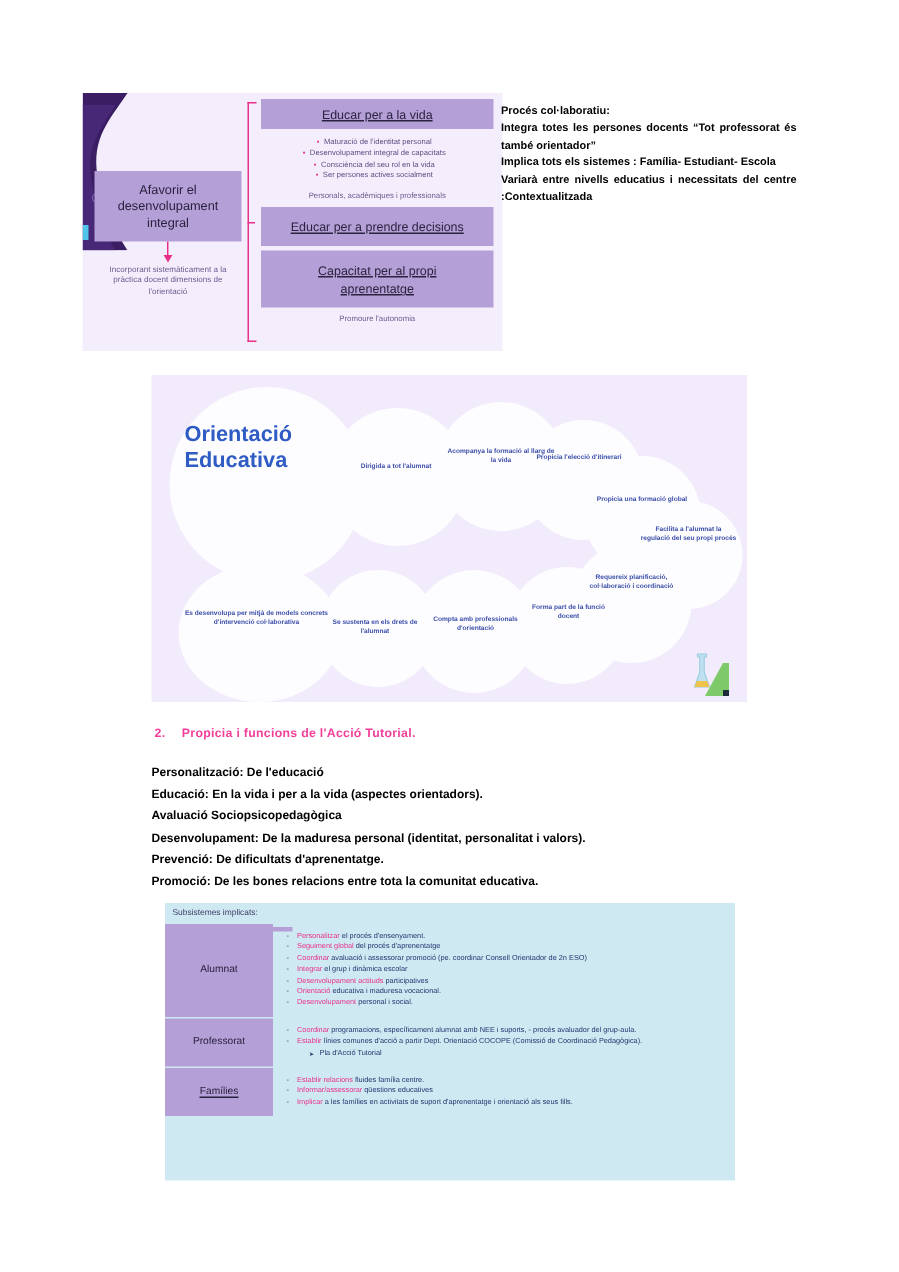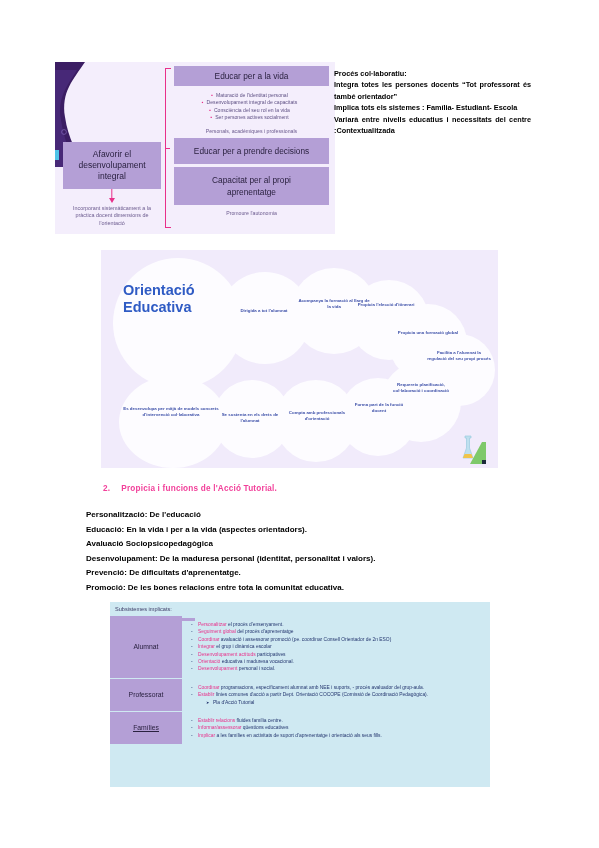--- a/index.html
+++ b/index.html
@@ -10,41 +10,41 @@
     color:#111;
     position:relative;
     overflow:hidden;
   }
   .page{position:relative;width:599px;height:848px;}
 
   
   .fig1{position:absolute;left:55px;top:62px;width:280px;height:172px;
         background:#f4eefc;}
   .fig1-deco{position:absolute;left:0;top:0;width:32px;height:105px;overflow:hidden;}
-  .fig1-left{position:absolute;left:8px;top:80px;width:98px;}
+  .fig1-left{position:absolute;left:8px;top:52px;width:98px;}
   .box-main{background:#b49fd6;color:#2a2140;text-align:center;
             font-size:8.5px;line-height:11px;padding:7px 3px;}
   .arrow-down{width:100%;height:16px;position:relative;}
   .arrow-down .shaft{position:absolute;left:50%;top:0;width:1.4px;height:11px;background:#e8308a;transform:translateX(-50%);}
   .arrow-down .head{position:absolute;left:50%;top:9px;width:0;height:0;
      border-left:3.5px solid transparent;border-right:3.5px solid transparent;
      border-top:5px solid #e8308a;transform:translateX(-50%);}
   .cap-left{text-align:center;font-size:5.4px;line-height:7.4px;color:#6b5a8e;padding:0 2px;}
 
   
   .bracket{position:absolute;left:110px;top:6px;width:7px;height:160px;
            border-left:1.3px solid #e8308a;}
   .bracket:before,.bracket:after{content:"";position:absolute;left:-1.3px;width:6px;height:1.3px;background:#e8308a;}
   .bracket:before{top:0;}
   .bracket:after{bottom:0;}
   .bracket .mid{position:absolute;left:-1.3px;top:50%;width:5px;height:1.3px;background:#e8308a;}
 
   .fig1-right{position:absolute;left:119px;top:4px;width:155px;}
   .band{background:#b49fd6;color:#2b2240;text-align:center;
-        font-size:8.3px;line-height:12px;padding:4px 2px;margin-bottom:2px;}
+        font-size:8.3px;line-height:12px;padding:4px 2px;margin-bottom:2px;text-decoration:underline;}
   .sub-note{text-align:center;font-size:5.2px;color:#6b5a8e;padding:2.5px 2px 4px;}
   .bul{list-style:none;margin:0;padding:4px 4px 4px 0;}
   .bul li{font-size:5.1px;line-height:7.4px;color:#5d4f83;position:relative;
           text-align:center;}
   .bul li:before{content:"\25AA";color:#e8308a;font-size:5px;margin-right:3px;}
 
   
   .note-right{position:absolute;left:334px;top:68px;width:197px;
               font-size:7.3px;line-height:11.4px;font-weight:bold;color:#000;
               text-align:justify;}
@@ -57,21 +57,21 @@
   .cl-txt{position:absolute;text-align:center;color:#3c4fa8;
           font-weight:bold;font-size:4.4px;line-height:6px;}
   .cl-title{position:absolute;left:22px;top:32px;width:110px;text-align:left;
             color:#2f5bc4;font-weight:bold;font-size:14.5px;line-height:17px;}
   .flask{position:absolute;right:12px;bottom:4px;width:34px;height:32px;}
 
   
   .heading2{position:absolute;left:103px;top:484px;font-size:8.2px;
             font-weight:bold;color:#f2409a;letter-spacing:.2px;}
   .heading2 .num{margin-right:11px;}
-  .body-list{position:absolute;left:86px;top:508px;width:440px;}
+  .body-list{position:absolute;left:101px;top:508px;width:440px;}
   .body-list div{font-size:8px;line-height:14.6px;font-weight:bold;color:#000;}
 
   
   .fig3{position:absolute;left:110px;top:602px;width:380px;height:185px;
         background:#cfe9f2;}
   .t-head{background:#cfe9f2;color:#3d3b66;font-size:5.6px;padding:4px 0 3px 5px;}
   .t-underline{position:absolute;left:5px;top:16px;width:80px;height:3px;background:#b49fd6;}
   .t-row{display:flex;align-items:center;border-top:1px solid #cfe9f2;}
   .t-lbl{width:72px;flex:none;background:#b49fd6;color:#2a2140;
          font-size:6.8px;text-align:center;align-self:stretch;

